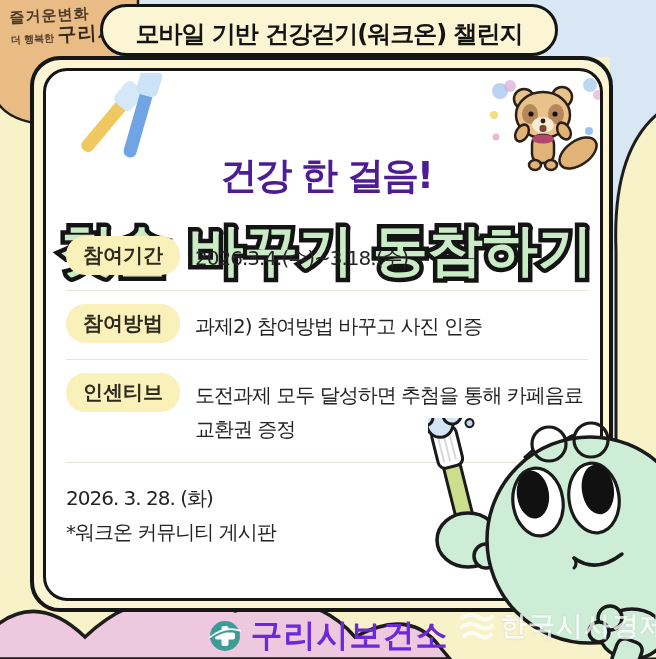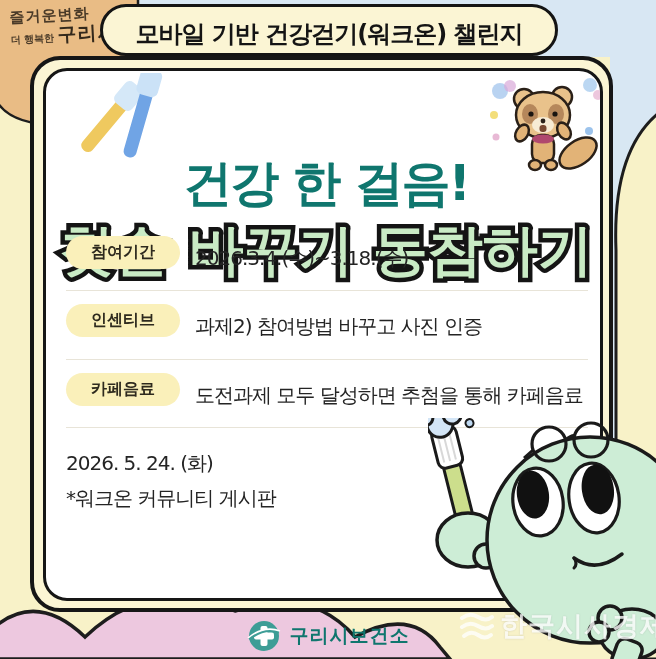--- a/index.html
+++ b/index.html
@@ -18,36 +18,36 @@
   .city-logo .l2 b{font-size:19px;font-weight:900;color:#34291c;letter-spacing:1px;}
 
   
   .banner{position:absolute;left:100px;top:4px;width:452px;height:46px;background:#FBF5D4;border:3px solid #141414;border-radius:26px;display:flex;align-items:center;justify-content:center;}
   .banner span{font-size:24px;font-weight:800;color:#141414;letter-spacing:-1px;white-space:nowrap;margin-top:8px;}
 
   
   .card{position:absolute;left:30px;top:56px;width:583px;height:556px;background:#FBF5D4;border:4px solid #161616;border-radius:30px;box-sizing:border-box;}
   .card-inner{position:absolute;left:43px;top:68px;width:560px;height:533px;background:#ffffff;border:3.5px solid #161616;border-radius:24px;box-sizing:border-box;overflow:hidden;}
 
-  .title-main{position:absolute;left:0;top:80px;width:560px;text-align:center;font-size:49px;font-weight:900;color:#0f766e;letter-spacing:-2px;white-space:nowrap;}
+  .title-main{position:absolute;left:0;top:80px;width:560px;text-align:center;font-size:37px;font-weight:900;color:#4c1d95;letter-spacing:-2px;white-space:nowrap;}
   .title-sub-svg{position:absolute;left:0px;top:140px;}
 
   .brushes{position:absolute;left:18px;top:2px;}
   .raccoon{position:absolute;left:440px;top:0px;}
 
   
   .rows{position:absolute;left:20px;top:152px;width:522px;}
   .row{display:flex;gap:15px;padding:13px 0 15px;border-bottom:1.5px solid #E8E4D8;align-items:flex-start;}
   .row:last-child{border-bottom:none;}
-  .badge{flex:0 0 auto;min-width:82px;padding:6px 16px;background:#FAF0BA;border-radius:19px;text-align:center;font-size:16px;font-weight:700;color:#2e2a1e;letter-spacing:0;}
+  .badge{flex:0 0 auto;min-width:82px;padding:6px 16px;background:#FAF0BA;border-radius:19px;text-align:center;font-size:20px;font-weight:700;color:#2e2a1e;letter-spacing:0;}
   .lines{padding-top:5px;font-size:20px;color:#242424;line-height:1.72;letter-spacing:-1px;white-space:nowrap;font-weight:500;}
 
   
   .footer{position:absolute;left:0;bottom:2px;width:656px;height:42px;display:flex;align-items:center;justify-content:center;gap:9px;}
-  .footer .org{font-size:19px;font-weight:900;color:#0f766e;letter-spacing:1px;}
+  .footer .org{font-size:32px;font-weight:900;color:#6d28d9;letter-spacing:1px;}
 
   
   .mascot{position:absolute;left:428px;top:418px;}
   .scallop{position:absolute;left:0;bottom:0;}
 
   
   .watermark{position:absolute;left:458px;top:608px;display:flex;align-items:center;gap:6px;opacity:.85;}
   .watermark .wm-text{font-size:27px;font-weight:900;color:rgba(255,255,255,.92);text-shadow:0 0 2px rgba(120,120,120,.35);letter-spacing:1px;white-space:nowrap;}
 </style>
 </head>
@@ -133,34 +133,35 @@
     </svg>
 
     <div class="rows">
       <div class="row">
         <div class="badge">참여기간</div>
         <div class="lines">
           <div>2026.3.4.(수)~3.18.(수)</div>
         </div>
       </div>
       <div class="row">
+        <div class="badge">참여방법</div>
+        <div class="lines">
+          <div>과제2) 참여방법 바꾸고 사진 인증</div>
+        </div>
+      </div>
+      <div class="row">
         <div class="badge">인센티브</div>
         <div class="lines">
-          <div>과제2) 참여방법 바꾸고 사진 인증</div>
-        </div>
-      </div>
-      <div class="row">
-        <div class="badge">카페음료</div>
-        <div class="lines">
           <div>도전과제 모두 달성하면 추첨을 통해 카페음료</div>
-        </div>
-      </div>
-      <div class="row">
-        <div class="lines">
-          <div>2026. 5. 24. (화)</div>
+          <div>교환권 증정</div>
+        </div>
+      </div>
+      <div class="row">
+        <div class="lines">
+          <div>2026. 3. 28. (화)</div>
           <div>*워크온 커뮤니티 게시판</div>
         </div>
       </div>
     </div>
   </div>
 
   <div class="footer">
     <svg width="34" height="34" viewBox="0 0 34 34">
       <circle cx="17" cy="17" r="15" fill="#3D9D96"></circle>
       <rect x="13.5" y="7" width="7" height="20" rx="2" fill="#ffffff"></rect>

